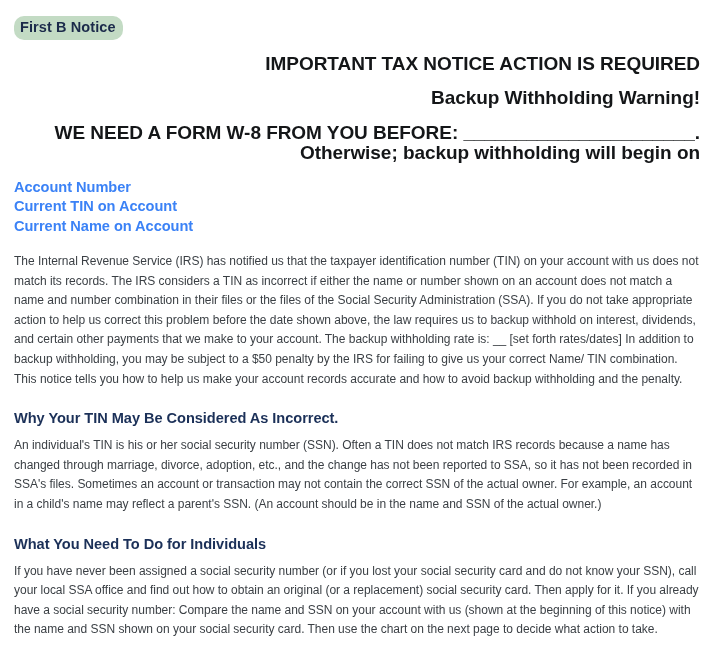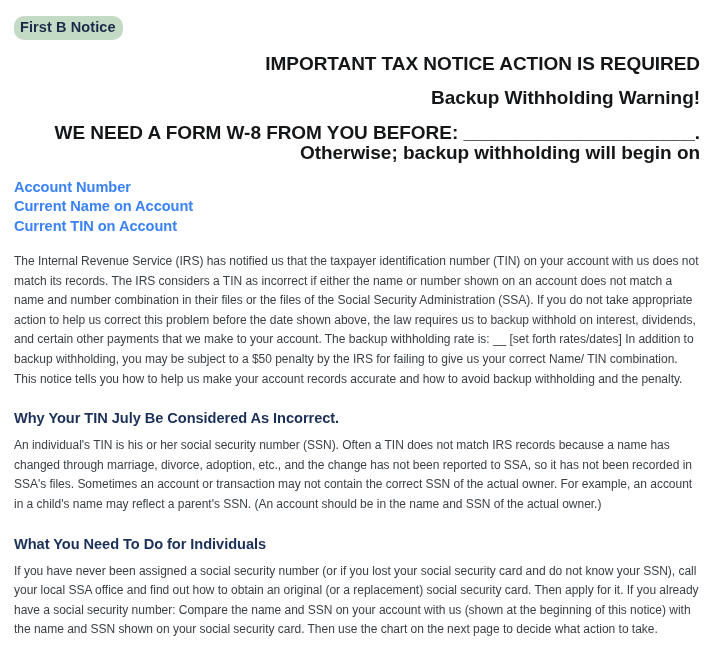--- a/index.html
+++ b/index.html
@@ -97,25 +97,25 @@
   </div>
 
   <div class="hdr-line">IMPORTANT TAX NOTICE ACTION IS REQUIRED</div>
 
   <div class="hdr-line">Backup Withholding Warning!</div>
 
   <div class="hdr-line w9">WE NEED A FORM W-8 FROM YOU BEFORE: ______________________. Otherwise; backup withholding will begin on</div>
 
   <div class="acct-block">
     <div class="acct-line">Account Number</div>
+    <div class="acct-line">Current TIN on Account</div>
     <div class="acct-line">Current Name on Account</div>
-    <div class="acct-line">Current TIN on Account</div>
   </div>
 
   <p class="body-par">The Internal Revenue Service (IRS) has notified us that the taxpayer identification number (TIN) on your account with us does not match its records. The IRS considers a TIN as incorrect if either the name or number shown on an account does not match a name and number combination in their files or the files of the Social Security Administration (SSA). If you do not take appropriate action to help us correct this problem before the date shown above, the law requires us to backup withhold on interest, dividends, and certain other payments that we make to your account. The backup withholding rate is: __ [set forth rates/dates] In addition to backup withholding, you may be subject to a $50 penalty by the IRS for failing to give us your correct Name/ TIN combination. This notice tells you how to help us make your account records accurate and how to avoid backup withholding and the penalty.</p>
 
-  <div class="section-head">Why Your TIN July Be Considered As Incorrect.</div>
+  <div class="section-head">Why Your TIN May Be Considered As Incorrect.</div>
   <p class="body-par tight-top">An individual's TIN is his or her social security number (SSN). Often a TIN does not match IRS records because a name has changed through marriage, divorce, adoption, etc., and the change has not been reported to SSA, so it has not been recorded in SSA's files. Sometimes an account or transaction may not contain the correct SSN of the actual owner. For example, an account in a child's name may reflect a parent's SSN. (An account should be in the name and SSN of the actual owner.)</p>
 
   <div class="section-head">What You Need To Do for Individuals</div>
   <p class="body-par tight-top">If you have never been assigned a social security number (or if you lost your social security card and do not know your SSN), call your local SSA office and find out how to obtain an original (or a replacement) social security card. Then apply for it. If you already have a social security number: Compare the name and SSN on your account with us (shown at the beginning of this notice) with the name and SSN shown on your social security card. Then use the chart on the next page to decide what action to take.</p>
 
 </div>
 
 </body></html>

